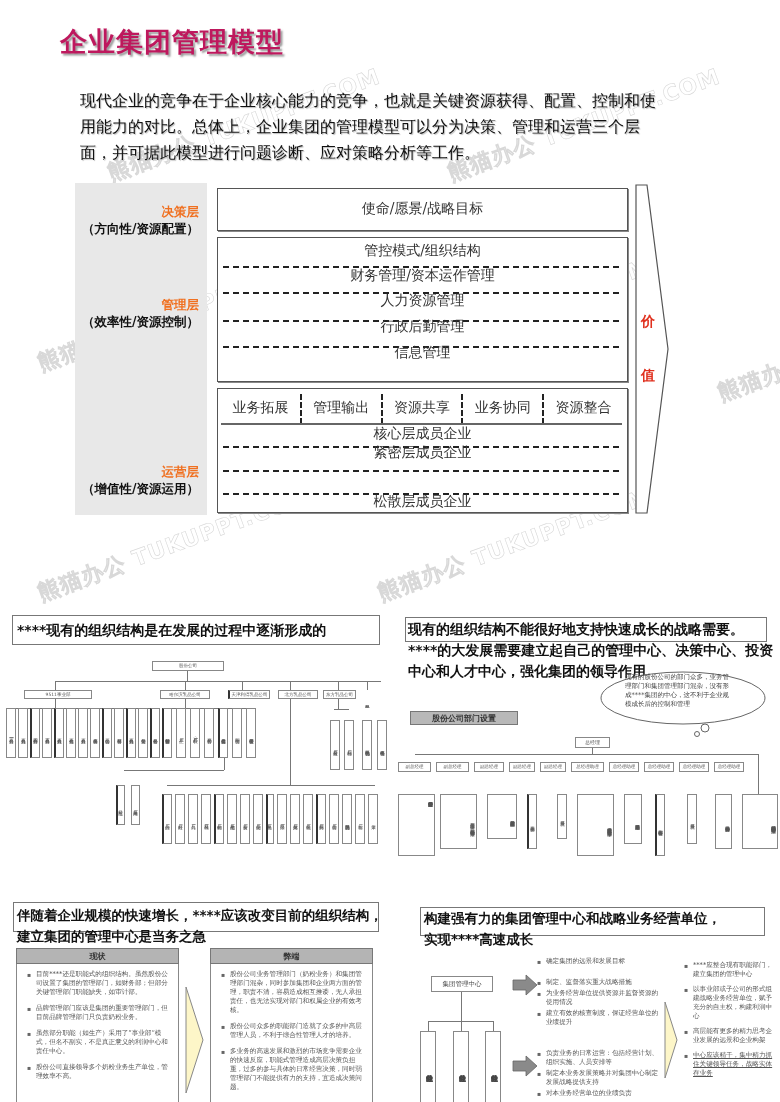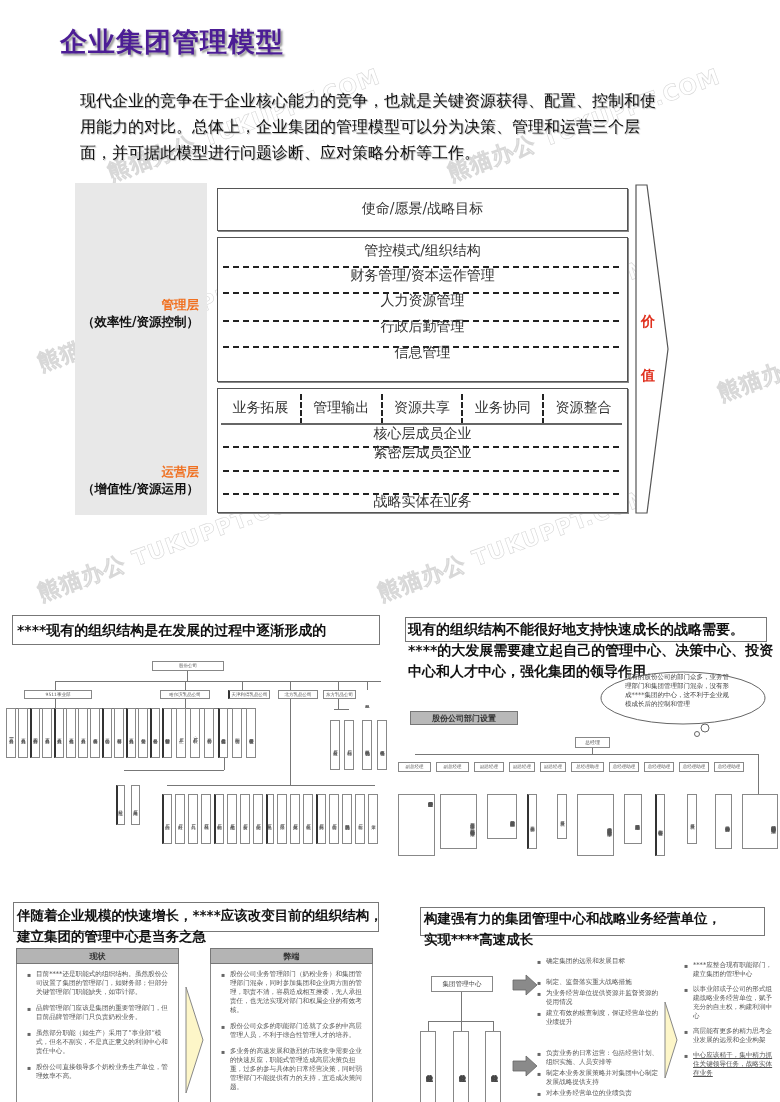--- a/index.html
+++ b/index.html
@@ -1,20 +1,20 @@
 <!DOCTYPE html>
 <html><head>
 <meta charset="utf-8">
 <style>
   * { box-sizing: border-box; margin: 0; padding: 0; }
   html, body { width: 780px; height: 1102px; background: #ffffff; overflow: hidden; }
   body { position: relative; font-family: "DejaVu Sans", sans-serif; color: #111; }
 
   
-  .title { position: absolute; left: 60px; top: 24px; font-size: 27px; font-weight: bold; letter-spacing: 1px; color: #4c1d95; text-shadow: 2px 2px 2px #999; }
+  .title { position: absolute; left: 60px; top: 24px; font-size: 27px; font-weight: bold; letter-spacing: 1px; color: #be185d; text-shadow: 2px 2px 2px #999; }
   .intro { position: absolute; left: 80px; top: 88px; width: 580px; font-size: 16px; line-height: 26px; color: #111; text-shadow: 1px 1px 1px #bbb; }
 
   .model { position: absolute; left: 75px; top: 183px; width: 595px; height: 332px; }
   .layer-col { position: absolute; left: 0; top: 0; width: 132px; height: 332px; background: #e8e8e8; }
   .layer-label { position: absolute; right: 8px; text-align: right; font-family: "DejaVu Serif", serif; font-size: 12.5px; font-weight: bold; line-height: 17px; }
   .layer-label .name { color: #f07020; }
   .layer-label .sub { color: #111; }
 
   .box { position: absolute; border: 1.5px solid #555; box-shadow: 1px 1px 0 #888; background: #fff; }
   .box-decision { left: 142px; top: 5px; width: 411px; height: 43px; }
@@ -66,20 +66,24 @@
 <div class="wm" style="left:370px;top:530px;">熊猫办公 TUKUPPT.COM</div>
 <div class="wm" style="left:710px;top:330px;">熊猫办公 TUKUPPT.COM</div>
 <div class="wm" style="left:100px;top:110px;">熊猫办公 TUKUPPT.COM</div>
 <div class="wm" style="left:440px;top:110px;">熊猫办公 TUKUPPT.COM</div>
 
 <div class="title">企业集团管理模型</div>
 <div class="intro">现代企业的竞争在于企业核心能力的竞争，也就是关键资源获得、配置、控制和使用能力的对比。总体上，企业集团的管理模型可以分为决策、管理和运营三个层面，并可据此模型进行问题诊断、应对策略分析等工作。</div>
 
 <div class="model">
   <div class="layer-col">
+    <div class="layer-label" style="top:20px;">
+      <div class="name">决策层</div>
+      <div class="sub">（方向性/资源配置）</div>
+    </div>
     <div class="layer-label" style="top:113px;">
       <div class="name">管理层</div>
       <div class="sub">（效率性/资源控制）</div>
     </div>
     <div class="layer-label" style="top:244px;margin-top:36px;">
       <div class="name">运营层</div>
       <div class="sub">（增值性/资源运用）</div>
     </div>
   </div>
 
@@ -106,21 +110,21 @@
       <div class="ops-tab">资源共享</div>
       <div class="ops-tab">业务协同</div>
       <div class="ops-tab">资源整合</div>
     </div>
     <div class="ops-sep"></div>
     <div class="row-text" style="top:36px;">核心层成员企业</div>
     <div class="dash" style="top:57px;"></div>
     <div class="row-text" style="top:55px;">紧密层成员企业</div>
     <div class="dash" style="top:81px;"></div>
     <div class="dash" style="top:104px;"></div>
-    <div class="row-text" style="top:104px;">战略实体在业务</div>
+    <div class="row-text" style="top:104px;">松散层成员企业</div>
   </div>
 
   <svg class="arrow-svg" width="35" height="332">
     <polygon points="1,2 12,2 33,166 12,330 1,330" fill="#fff" stroke="#555" stroke-width="1.2"></polygon>
   </svg>
   <div class="value-char" style="top:130px;">价</div>
   <div class="value-char" style="top:184px;">值</div>
 </div>
 
 <div class="ptitle-box" style="left:12px;top:615px;width:368px;height:30px;"></div>

